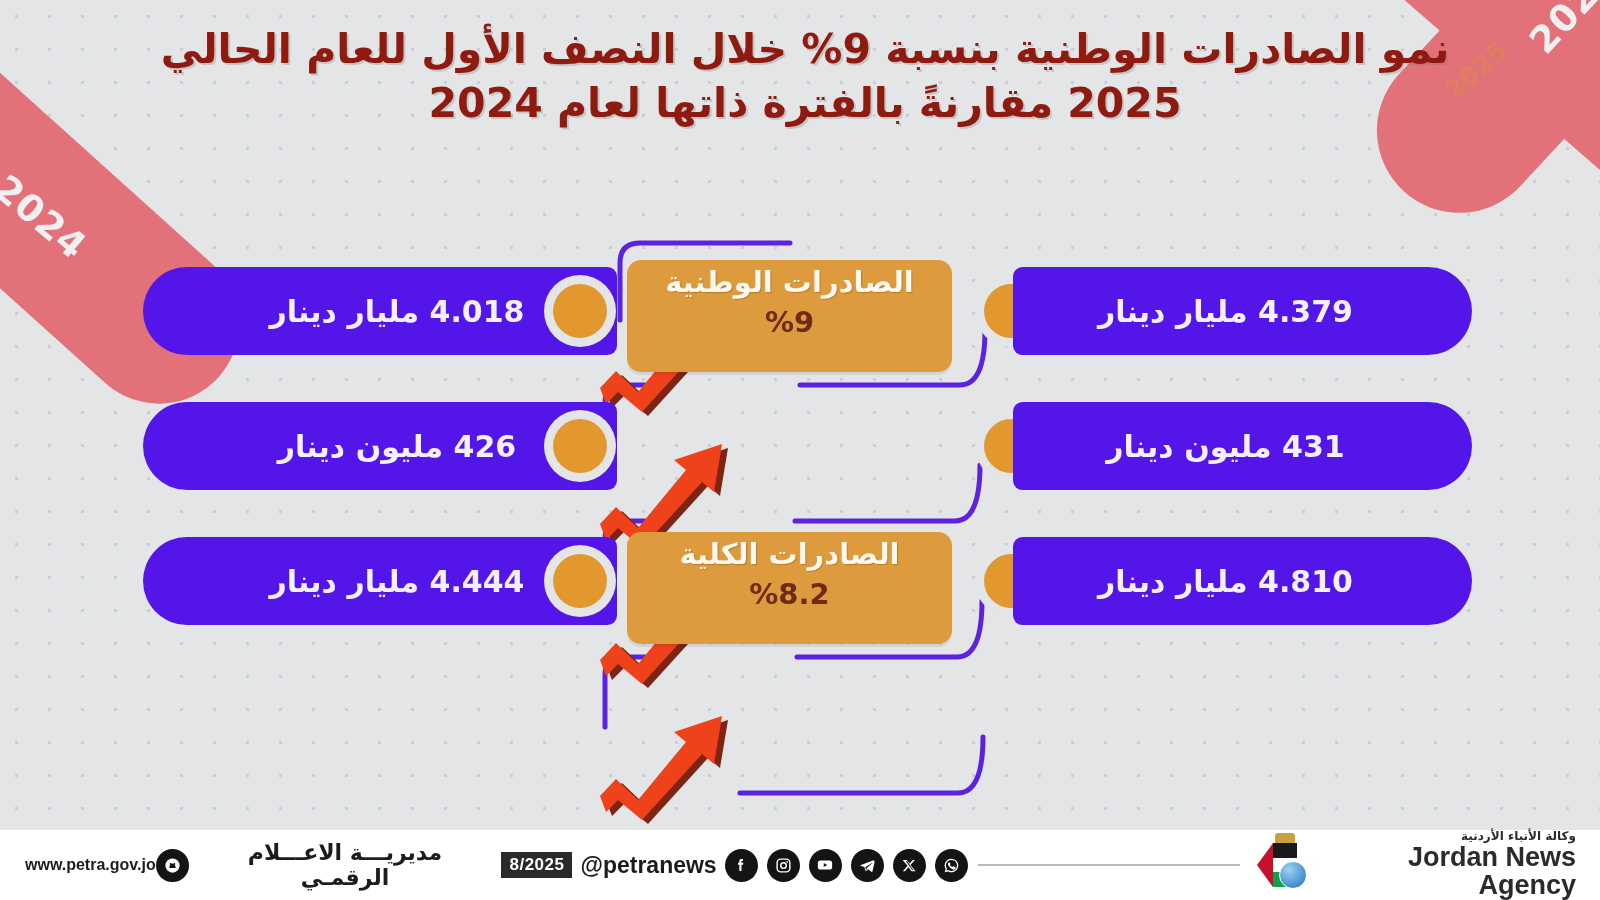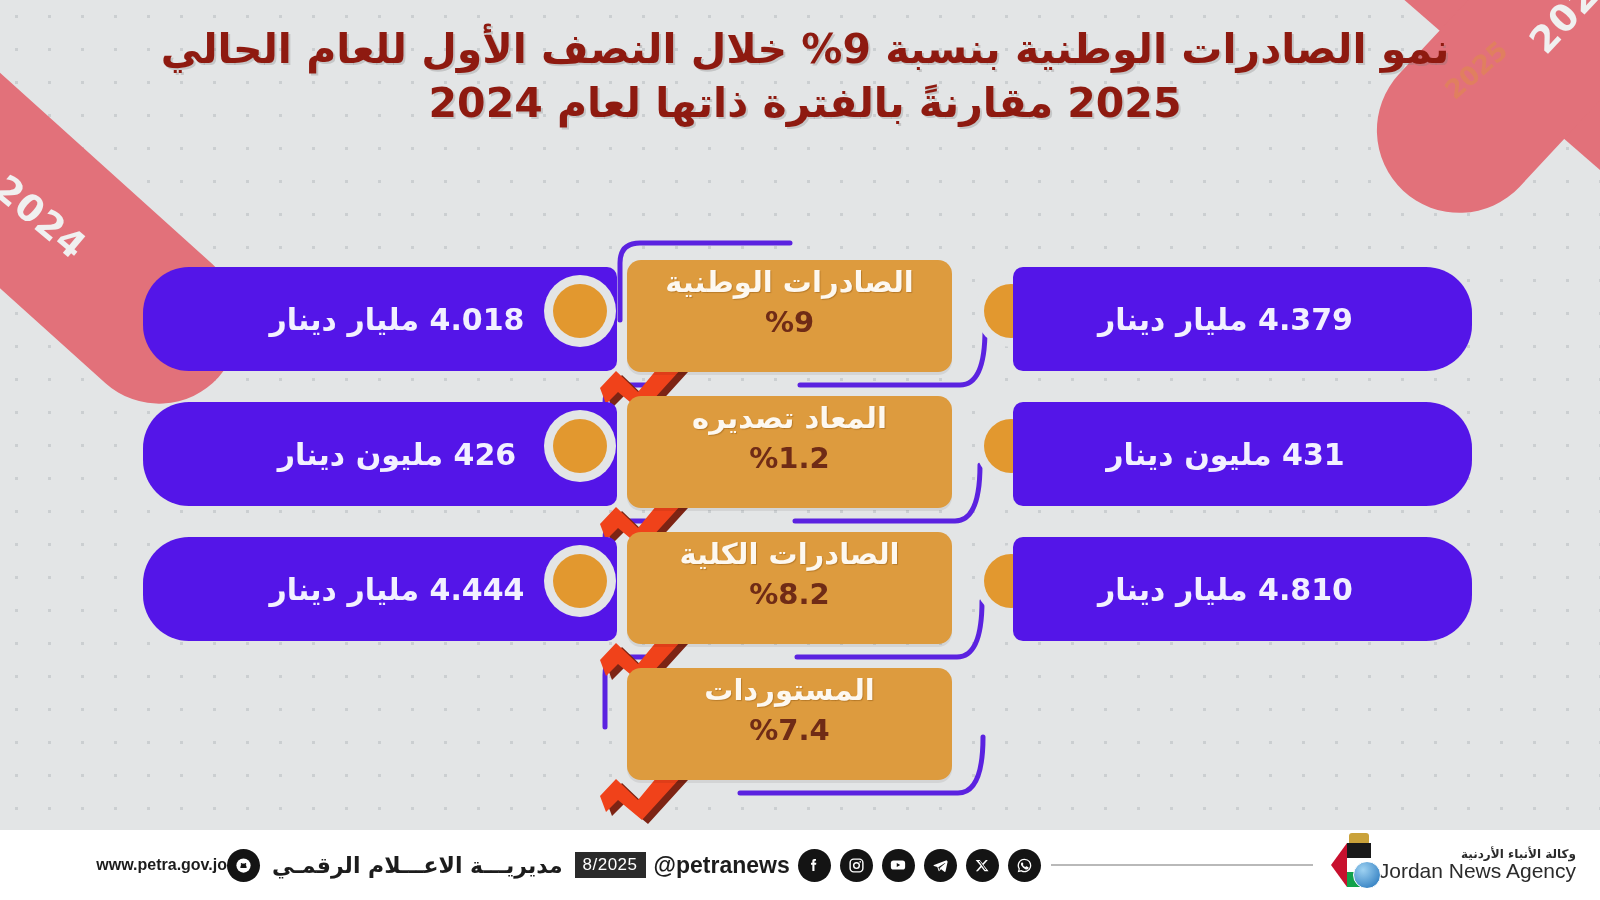--- a/index.html
+++ b/index.html
@@ -58,21 +58,21 @@
   }
 
   
   .row{position:absolute;left:0;width:1600px;height:88px;}
   .row.r0{top:267px}
   .row.r1{top:402px}
   .row.r2{top:537px}
   .row.r3{top:672px}
 
   .pill{
-    position:absolute;top:0;height:104px;background:#5415e8;
+    position:absolute;top:0;height:88px;background:#5415e8;
     display:flex;align-items:center;
     color:#f2f0ff;font-size:30px;font-weight:bold;
     direction:rtl;
   }
   .pill-left{
     left:143px;width:440px;
     border-radius:46px 10px 10px 46px;
     justify-content:center;padding-left:34px;
   }
   .pill-right{
@@ -119,35 +119,35 @@
   .arrows{position:absolute;left:560px;top:230px;width:250px;height:600px;pointer-events:none;}
 
   
   .footer{
     position:absolute;left:0;top:830px;width:1600px;height:70px;
     background:#ffffff;display:flex;align-items:center;
   }
   .brand{display:flex;align-items:center;margin-right:18px;margin-left:6px;direction:rtl;}
   .brand-txt{text-align:right;line-height:1.06;margin-right:6px;}
   .brand-ar{font-size:12px;font-weight:bold;color:#2b2b2b;}
-  .brand-en{font-size:21px;font-weight:normal;color:#2b2b2b;font-family:"Liberation Sans",sans-serif;}
+  .brand-en{font-size:27px;font-weight:bold;color:#2b2b2b;font-family:"Liberation Sans",sans-serif;}
   .flagwrap{position:relative;width:46px;height:52px;margin-right:4px;}
   .flag{position:absolute;right:4px;top:4px;width:24px;height:44px;
         background:linear-gradient(to bottom,#1a1a1a 0 33%,#ffffff 33% 66%,#12a14b 66% 100%);}
   .flagtri{position:absolute;right:28px;top:4px;width:0;height:0;
         border-top:22px solid transparent;border-bottom:22px solid transparent;border-right:16px solid #c8102e;}
   .crown{position:absolute;right:6px;top:-6px;width:20px;height:12px;background:#caa23a;border-radius:3px;}
   .globe{position:absolute;right:-6px;bottom:2px;width:26px;height:26px;border-radius:50%;
         background:radial-gradient(circle at 35% 30%,#9ed2f2,#1d6fb8);border:1.5px solid #fff;}
   .hrule{height:2px;background:#b9b9b9;flex:0 0 auto;width:262px;margin:0 10px;}
   .social{display:flex;align-items:center;gap:9px;direction:ltr;}
   .sicon{width:33px;height:33px;border-radius:50%;background:#141414;
         display:flex;align-items:center;justify-content:center;color:#fff;}
   .handle{font-size:23px;font-weight:bold;color:#1c1c1c;margin:0 8px;font-family:"Liberation Sans",sans-serif;direction:ltr;}
-  .datebox{background:#2a2a2a;color:#fff;font-size:17px;font-weight:normal;padding:3px 8px;
+  .datebox{background:#2a2a2a;color:#fff;font-size:17px;font-weight:bold;padding:3px 8px;
         font-family:"Liberation Sans",sans-serif;letter-spacing:.5px;}
   .deptxt{font-size:22px;font-weight:bold;color:#1c1c1c;direction:rtl;margin:0 12px;text-align:center;}
   .url{font-size:16px;font-weight:bold;color:#1c1c1c;font-family:"Liberation Sans",sans-serif;direction:ltr;margin-left:25px;}
 </style>
 </head>
 <body>
 
 <div id="stage">
 
   <div class="dots"></div>
@@ -215,42 +215,34 @@
   </div>
 
   <div class="row r1">
     <div class="pill pill-left">426 مليون دينار</div>
     <div class="knob-halo halo-l"></div>
     <div class="knob kn-l"></div>
     <div class="knob-halo halo-r"></div>
     <div class="knob kn-r"></div>
     <div class="pill pill-right">431 مليون دينار</div>
   </div>
-  <div class="card c1">
-    <div class="cname">المعاد تصديره</div>
-    <div class="cpct">%1.2</div>
-  </div>
 
   <div class="row r2">
     <div class="pill pill-left">4.444 مليار دينار</div>
     <div class="knob-halo halo-l"></div>
     <div class="knob kn-l"></div>
     <div class="knob-halo halo-r"></div>
     <div class="knob kn-r"></div>
     <div class="pill pill-right">4.810 مليار دينار</div>
   </div>
   <div class="card c2">
     <div class="cname">الصادرات الكلية</div>
     <div class="cpct">%8.2</div>
   </div>
 
-  <div class="card c3">
-    <div class="cname">المستوردات</div>
-    <div class="cpct">%7.4</div>
-  </div>
 
   <div class="footer">
     <div class="brand">
       <div class="brand-txt">
         <div class="brand-ar">وكالة الأنباء الأردنية</div>
         <div class="brand-en">Jordan News Agency</div>
       </div>
       <div class="flagwrap">
         <div class="crown"></div>
         <div class="flag"></div>

